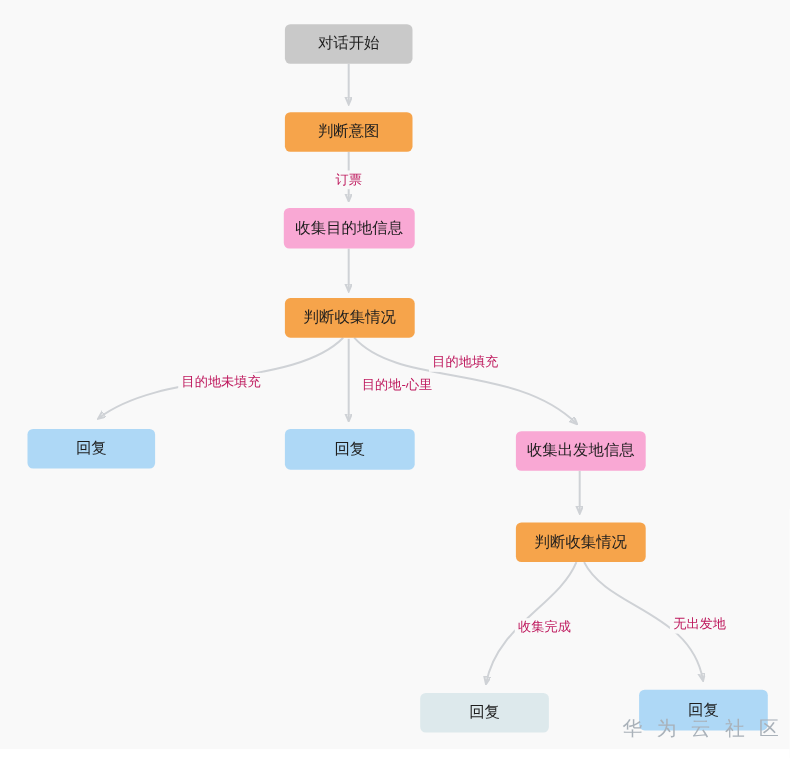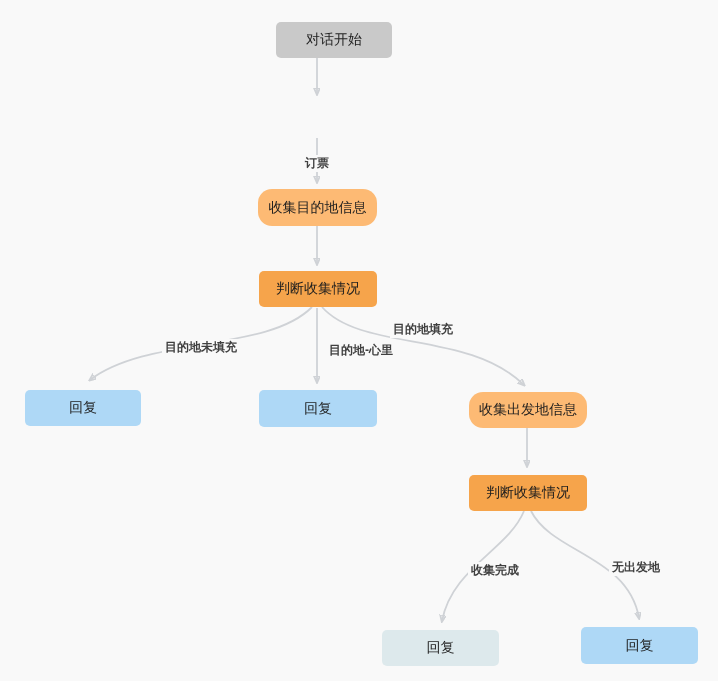--- a/index.html
+++ b/index.html
@@ -25,46 +25,45 @@
   .node {
     position: absolute;
     display: flex;
     align-items: center;
     justify-content: center;
     border-radius: 5px;
     font-size: 14px;
     color: #1e1e1e;
     white-space: nowrap;
   }
-  .c-start        { background: #c9c9c9; margin-left: 17px; }
+  .c-start        { background: #c9c9c9; }
   .c-decision     { background: #f6a44b; }
-  .c-collect      { background: #fdba74; border-radius: 14px; }
+  .c-collect      { background: #f9a8d4; }
   .c-reply        { background: #aed8f6; }
   .c-reply-muted  { background: #dde9ec; }
 
   #n-start              { left: 259px; top: 22px;  width: 116px; height: 36px; }
   #n-judge-intent       { left: 259px; top: 102px; width: 116px; height: 36px; }
   #n-collect-dest       { left: 258px; top: 189px; width: 119px; height: 37px; }
   #n-judge-collection-1 { left: 259px; top: 271px; width: 118px; height: 36px; }
   #n-reply-left         { left: 25px;  top: 390px; width: 116px; height: 36px; }
   #n-reply-center       { left: 259px; top: 390px; width: 118px; height: 37px; }
   #n-collect-origin     { left: 469px; top: 392px; width: 118px; height: 36px; }
   #n-judge-collection-2 { left: 469px; top: 475px; width: 118px; height: 36px; }
   #n-reply-bottom-left  { left: 382px; top: 630px; width: 117px; height: 36px; }
   #n-reply-bottom-right { left: 581px; top: 627px; width: 117px; height: 37px; }
 
   .edge-label {
     position: absolute;
     transform: translateX(-50%);
     font-size: 12px;
-    color: #404040;
+    color: #be185d;
     background: #f9f9f9;
     padding: 0 3px;
     white-space: nowrap;
-    font-weight: bold;
   }
   #l-book             { left: 317px; top: 155px; }
   #l-dest-unfilled    { left: 201px; top: 339px; }
   #l-dest-mind        { left: 318px; top: 342px; margin-left: 43px; }
   #l-dest-filled      { left: 423px; top: 321px; }
   #l-collect-complete { left: 495px; top: 562px; }
   #l-no-origin        { left: 588px; top: 559px; margin-left: 48px; }
 
   .watermark {
     position: absolute;
@@ -100,20 +99,21 @@
     <path d="M312 307 C 268 352, 148 336, 90 380" marker-end="url(#arrow)"></path>
     <path d="M317 308 V 382" marker-end="url(#arrow)"></path>
     <path d="M322 307 C 362 352, 468 330, 524 385" marker-end="url(#arrow)"></path>
     <path d="M527 428 V 466" marker-end="url(#arrow)"></path>
     <path d="M524 511 C 508 550, 452 568, 442 621" marker-end="url(#arrow)"></path>
     <path d="M531 511 C 552 553, 628 556, 639 618" marker-end="url(#arrow)"></path>
   </svg>
 
   <div id="n-start" class="node c-start">对话开始</div>
 
+  <div id="n-judge-intent" class="node c-decision">判断意图</div>
 
   <div id="n-collect-dest" class="node c-collect">收集目的地信息</div>
 
   <div id="n-judge-collection-1" class="node c-decision">判断收集情况</div>
 
   <div id="n-reply-left" class="node c-reply">回复</div>
 
   <div id="n-reply-center" class="node c-reply">回复</div>
 
   <div id="n-collect-origin" class="node c-collect">收集出发地信息</div>
@@ -129,16 +129,17 @@
   <span id="l-dest-unfilled" class="edge-label">目的地未填充</span>
 
   <span id="l-dest-mind" class="edge-label">目的地-心里</span>
 
   <span id="l-dest-filled" class="edge-label">目的地填充</span>
 
   <span id="l-collect-complete" class="edge-label">收集完成</span>
 
   <span id="l-no-origin" class="edge-label">无出发地</span>
 
+  <div class="watermark">华 为 云 社 区</div>
 
   <div class="bottom-strip"></div>
 
 </div>
 
 </body></html>

